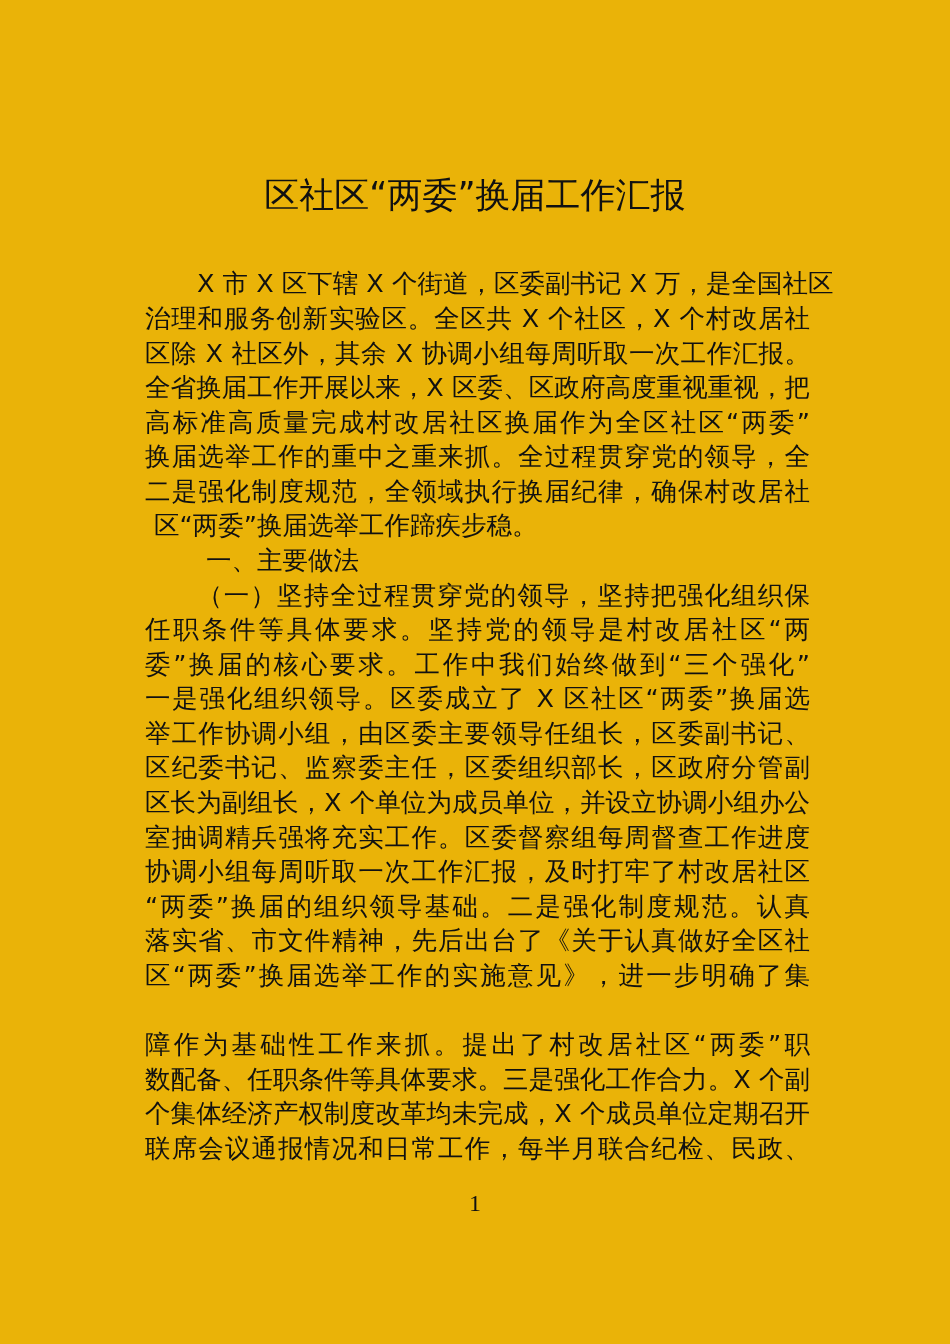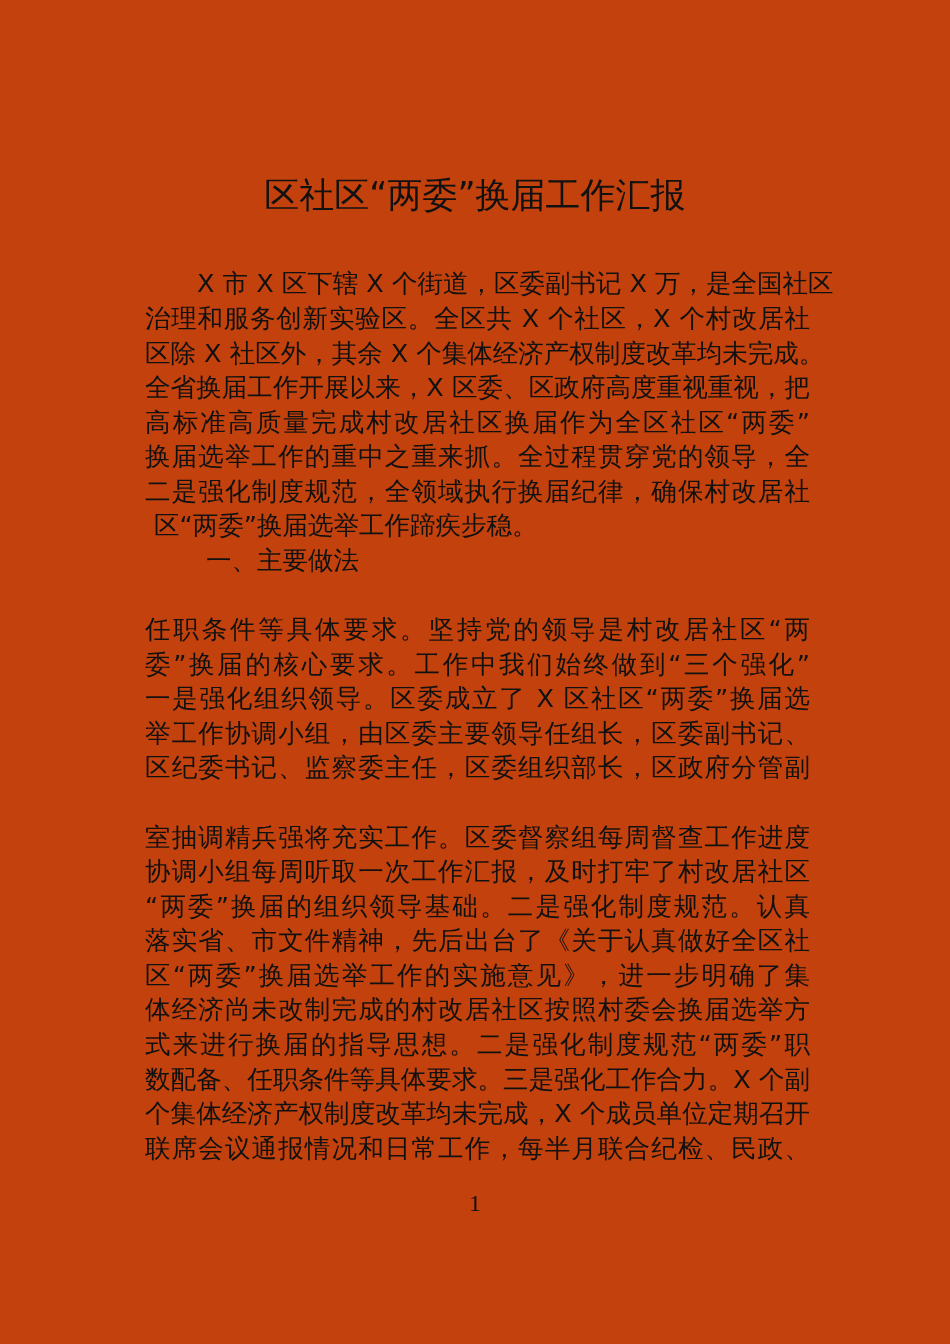--- a/index.html
+++ b/index.html
@@ -1,18 +1,18 @@
 <!DOCTYPE html>
 <html><head>
 <meta charset="utf-8">
 <style>
   html, body { margin: 0; padding: 0; background: #ffffff; }
   body { width: 950px; height: 1344px; position: relative; overflow: hidden; }
   .page {
-    position: absolute; left: 0; top: 0; width: 950px; height: 1344px; background: #c2410c;
+    position: absolute; left: 0; top: 0; width: 950px; height: 1344px; background: #eab308;
   }
   .title {
     position: absolute; top: 170px; left: 0; width: 950px; text-align: center;
     font-family: "DejaVu Sans", sans-serif; font-size: 35px; color: #111; line-height: 50px;
     letter-spacing: 0px;
   }
   .body-line {
     position: absolute; left: 145px; width: 665px; height: 35px; white-space: nowrap;
     font-family: "DejaVu Sans", sans-serif; font-size: 25.5px; line-height: 35px; color: #111;
     text-align: justify; text-align-last: justify;
@@ -25,39 +25,40 @@
   }
 </style>
 </head>
 <body>
 
 <div class="page">
   <div class="title">区社区“两委”换届工作汇报</div>
 
   <div class="body-line indent" style="top:266px">X 市 X 区下辖 X 个街道，区委副书记 X 万，是全国社区</div>
   <div class="body-line" style="top:301px">治理和服务创新实验区。全区共 X 个社区，X 个村改居社</div>
-  <div class="body-line" style="top:336px">区除 X 社区外，其余 X 个集体经济产权制度改革均未完成。</div>
+  <div class="body-line" style="top:336px">区除 X 社区外，其余 X 协调小组每周听取一次工作汇报。</div>
   <div class="body-line" style="top:370px">全省换届工作开展以来，X 区委、区政府高度重视重视，把</div>
   <div class="body-line" style="top:405px">高标准高质量完成村改居社区换届作为全区社区“两委”</div>
   <div class="body-line" style="top:439px">换届选举工作的重中之重来抓。全过程贯穿党的领导，全</div>
   <div class="body-line" style="top:474px">二是强化制度规范，全领域执行换届纪律，确保村改居社</div>
   <div class="body-line last" style="top:508px">区“两委”换届选举工作蹄疾步稳。</div>
 
   <div class="body-line indent last" style="top:543px">一、主要做法</div>
 
+  <div class="body-line indent" style="top:578px">（一）坚持全过程贯穿党的领导，坚持把强化组织保</div>
   <div class="body-line" style="top:612px">任职条件等具体要求。坚持党的领导是村改居社区“两</div>
   <div class="body-line" style="top:647px">委”换届的核心要求。工作中我们始终做到“三个强化”</div>
   <div class="body-line" style="top:681px">一是强化组织领导。区委成立了 X 区社区“两委”换届选</div>
   <div class="body-line" style="top:716px">举工作协调小组，由区委主要领导任组长，区委副书记、</div>
   <div class="body-line" style="top:750px">区纪委书记、监察委主任，区委组织部长，区政府分管副</div>
+  <div class="body-line" style="top:785px">区长为副组长，X 个单位为成员单位，并设立协调小组办公</div>
   <div class="body-line" style="top:820px">室抽调精兵强将充实工作。区委督察组每周督查工作进度</div>
   <div class="body-line" style="top:854px">协调小组每周听取一次工作汇报，及时打牢了村改居社区</div>
   <div class="body-line" style="top:889px">“两委”换届的组织领导基础。二是强化制度规范。认真</div>
   <div class="body-line" style="top:923px">落实省、市文件精神，先后出台了《关于认真做好全区社</div>
   <div class="body-line" style="top:958px">区“两委”换届选举工作的实施意见》，进一步明确了集</div>
-  <div class="body-line" style="top:992px">体经济尚未改制完成的村改居社区按照村委会换届选举方</div>
-  <div class="body-line" style="top:1027px">式来进行换届的指导思想。二是强化制度规范“两委”职</div>
+  <div class="body-line" style="top:1027px">障作为基础性工作来抓。提出了村改居社区“两委”职</div>
   <div class="body-line" style="top:1062px">数配备、任职条件等具体要求。三是强化工作合力。X 个副</div>
   <div class="body-line" style="top:1096px">个集体经济产权制度改革均未完成，X 个成员单位定期召开</div>
   <div class="body-line" style="top:1131px">联席会议通报情况和日常工作，每半月联合纪检、民政、</div>
 
   <div class="page-number">1</div>
 </div>
 
 </body></html>

